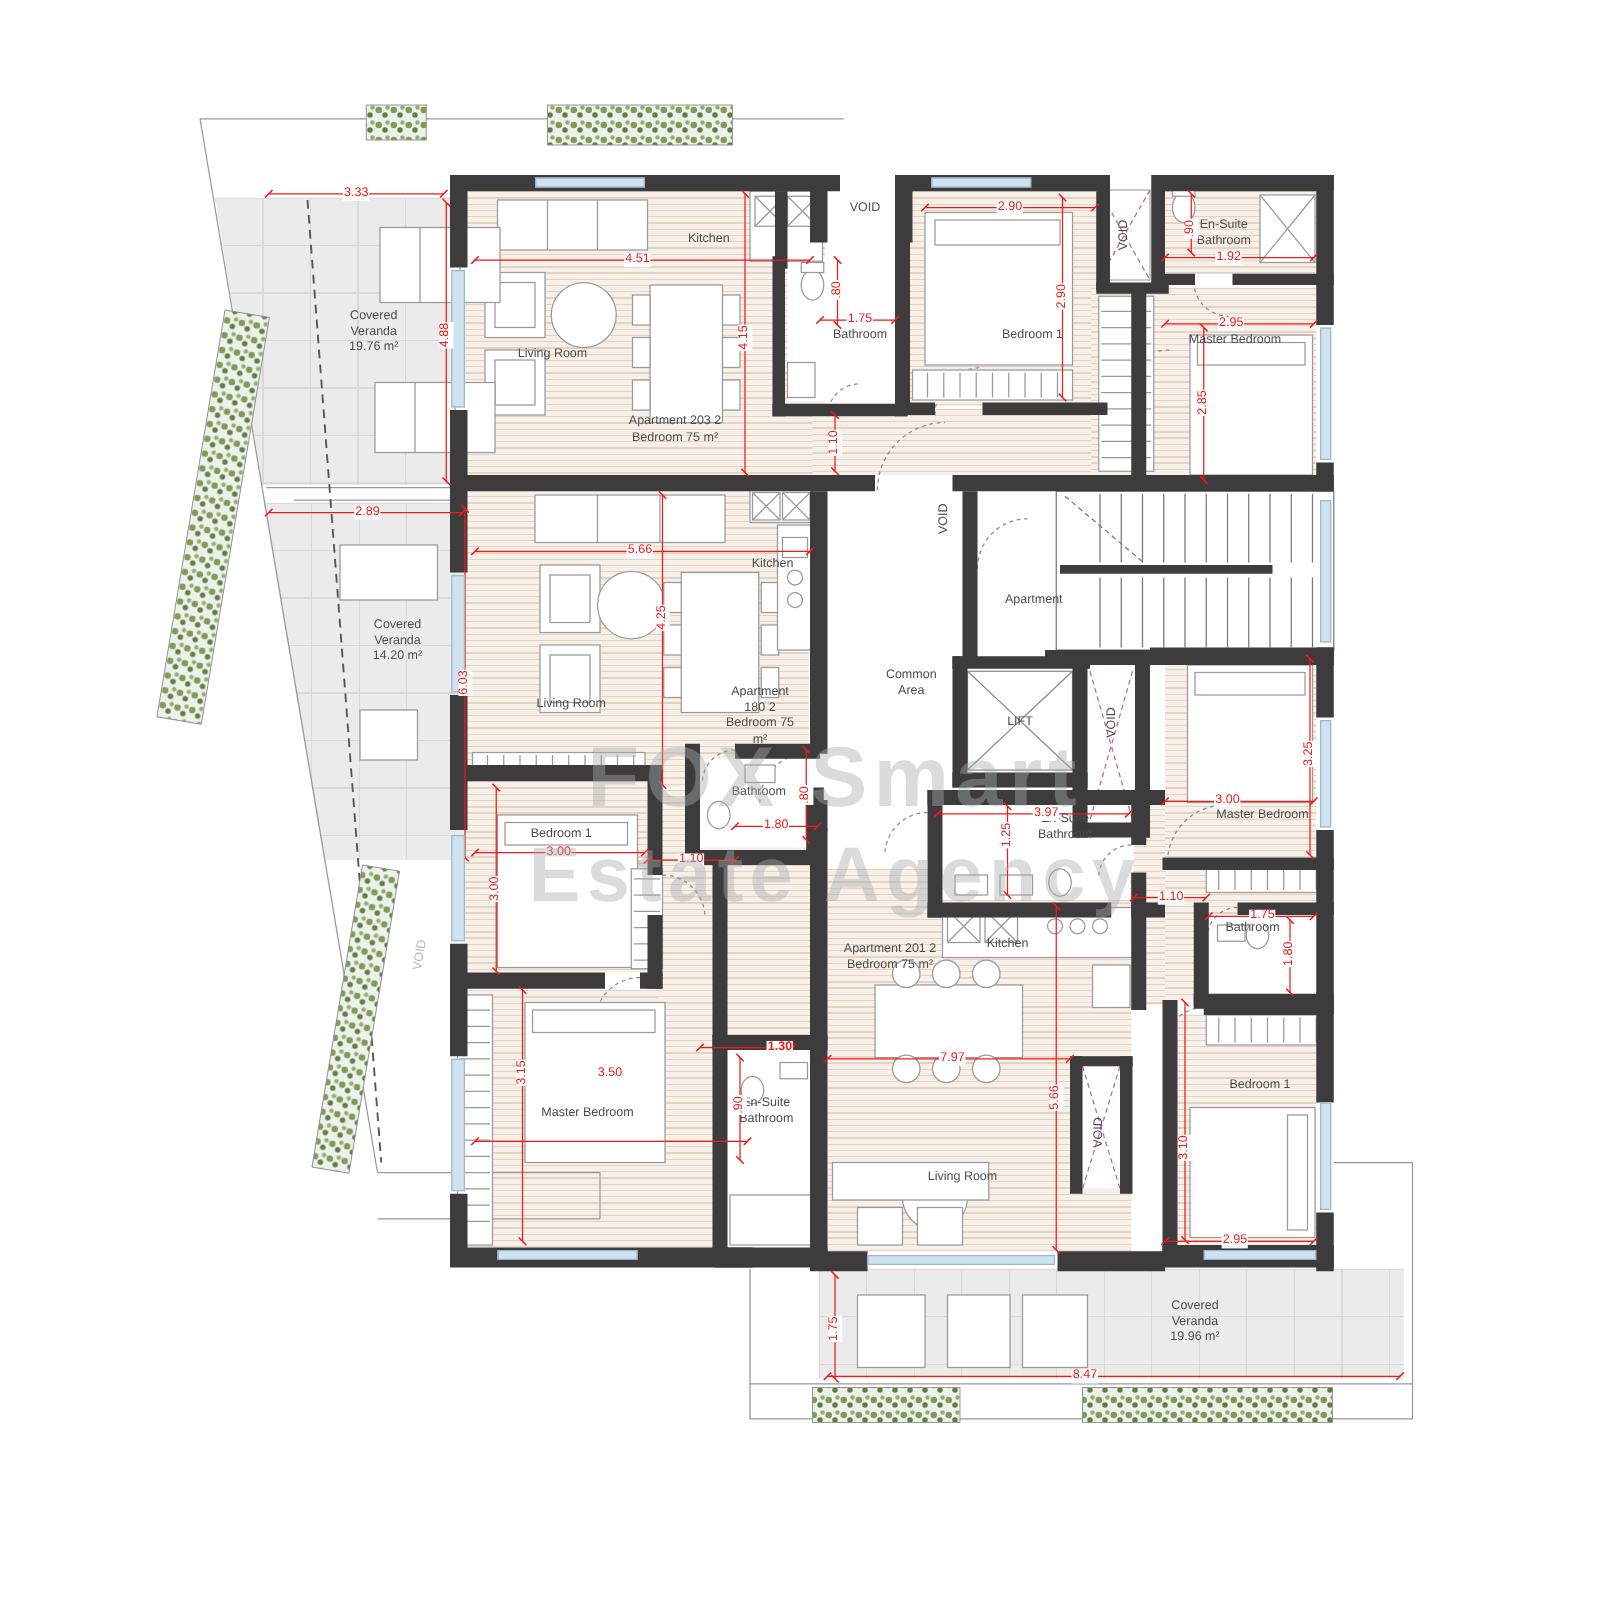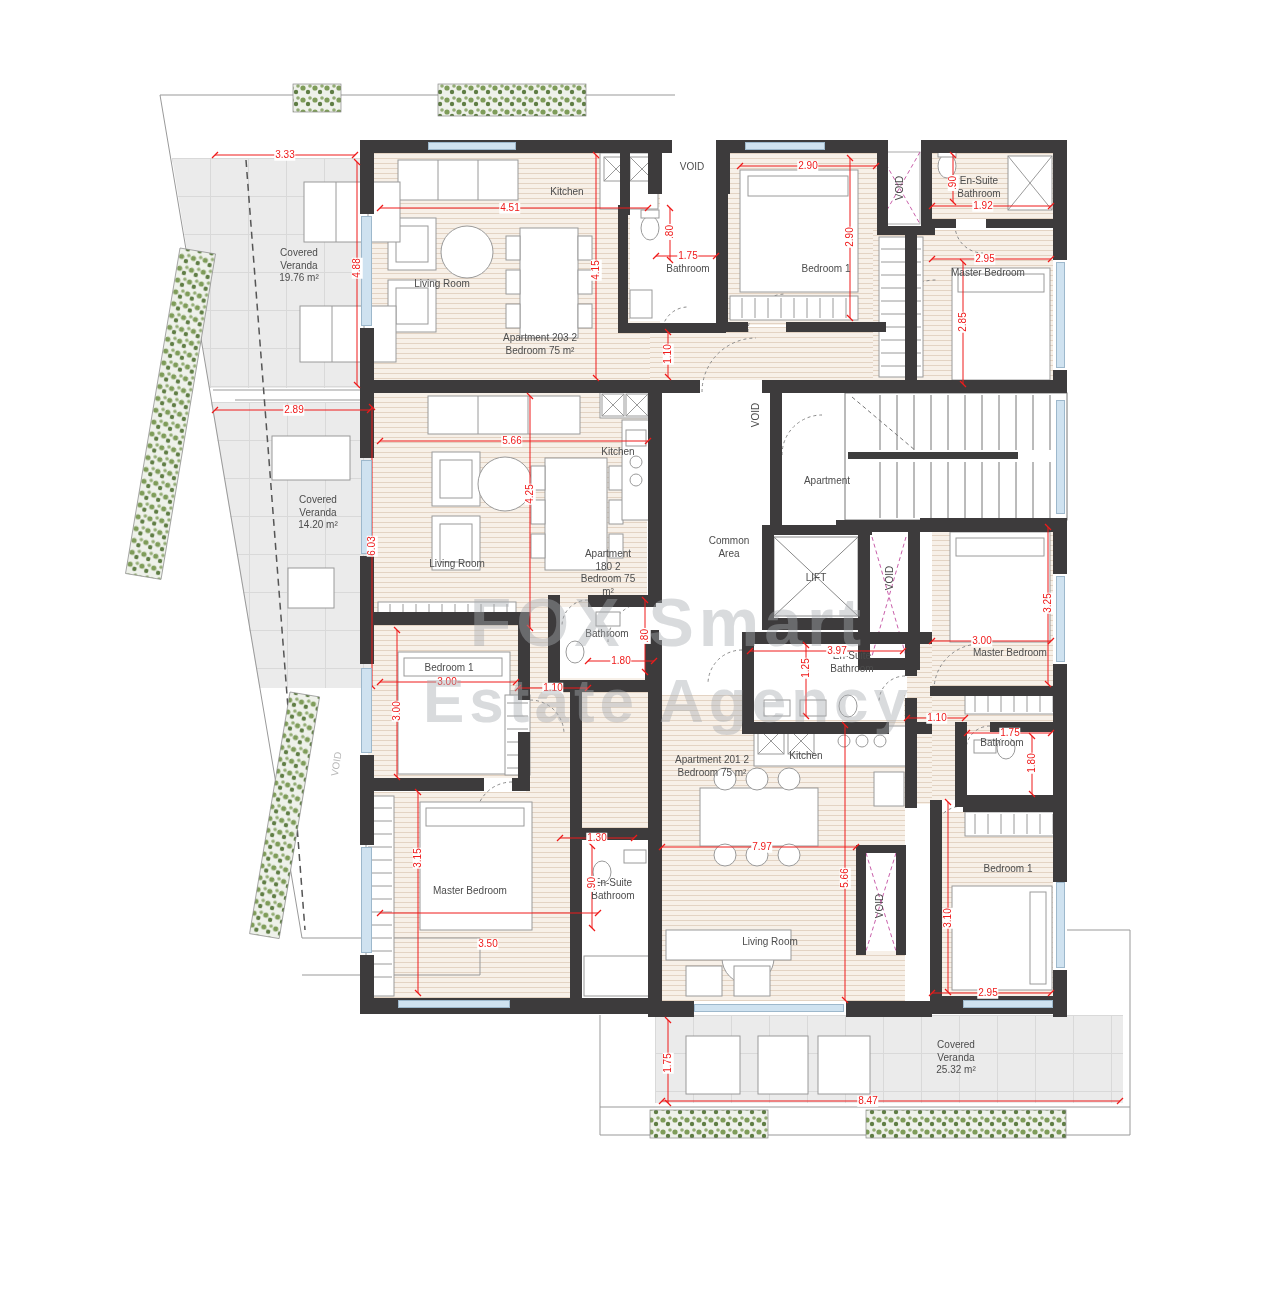--- a/index.html
+++ b/index.html
@@ -389,21 +389,21 @@
     <div class="win" style="left: 1056px; top: 576px; width: 9px; height: 86px;"></div>
     <div class="win" style="left: 1056px; top: 882px; width: 9px; height: 86px;"></div>
     <div class="win" style="left: 963px; top: 1000px; width: 90px; height: 8px;"></div>
     <div class="win" style="left: 694px; top: 1004px; width: 150px; height: 8px;"></div>
     <div class="win" style="left: 398px; top: 1000px; width: 112px; height: 8px;"></div>
     <div class="win" style="left: 361px; top: 460px; width: 11px; height: 94px;"></div>
     <div class="win" style="left: 361px; top: 668px; width: 11px; height: 85px;"></div>
     <div class="win" style="left: 361px; top: 847px; width: 11px; height: 106px;"></div>
     <span class="rlabel" style="left: 299px; top: 266px; width: 56px;">Covered Veranda 19.76 m²</span>
     <span class="rlabel" style="left: 318px; top: 513px; width: 56px;">Covered Veranda 14.20 m²</span>
-    <span class="rlabel" style="left: 956px; top: 1058px; width: 64px;">Covered Veranda 25.32 m²</span>
+    <span class="rlabel" style="left: 956px; top: 1058px; width: 64px;">Covered Veranda 19.96 m²</span>
     <span class="rlabel" style="left: 540px; top: 344px; width: 88px;">Apartment 203 2 Bedroom 75 m²</span>
     <span class="rlabel" style="left: 567px; top: 192px; width: 60px;">Kitchen</span>
     <span class="rlabel" style="left: 442px; top: 284px; width: 80px;">Living Room</span>
     <span class="rlabel" style="left: 688px; top: 269px; width: 70px;">Bathroom</span>
     <span class="rlabel" style="left: 826px; top: 269px; width: 70px;">Bedroom 1</span>
     <span class="rlabel" style="left: 979px; top: 187px; width: 54px;">En-Suite Bathroom</span>
     <span class="rlabel" style="left: 988px; top: 273px; width: 95px;">Master Bedroom</span>
     <span class="rlabel" style="left: 729px; top: 547px; width: 50px;">Common Area</span>
     <span class="rlabel" style="left: 827px; top: 481px; width: 60px;">Apartment</span>
     <span class="rlabel" style="left: 816px; top: 578px; width: 40px;">LIFT</span>
@@ -443,22 +443,22 @@
     <span class="dim" style="left: 294px; top: 410px;">2.89</span>
     <span class="dim v" style="left: 372px; top: 546px;">6.03</span>
     <span class="dim" style="left: 512px; top: 441px;">5.66</span>
     <span class="dim v" style="left: 530px; top: 494px;">4.25</span>
     <span class="dim" style="left: 447px; top: 682px;">3.00</span>
     <span class="dim v" style="left: 397px; top: 711px;">3.00</span>
     <span class="dim" style="left: 553px; top: 688px;">1.10</span>
     <span class="dim v" style="left: 645px; top: 636px;">.80</span>
     <span class="dim" style="left: 621px; top: 661px;">1.80</span>
     <span class="dim v" style="left: 418px; top: 858px;">3.15</span>
-    <span class="dim" style="left: 488px; top: 944px;">3.50</span>
-    <span class="dim" style="left: 597px; top: 838px;">1.30</span>
+    <span class="dim" style="left: 488px; top: 859px;">3.50</span>
+    <span class="dim" style="left: 624px; top: 838px; font-weight: bold;">1.30</span>
     <span class="dim v" style="left: 592px; top: 884px;">.90</span>
     <span class="dim" style="left: 837px; top: 651px;">3.97</span>
     <span class="dim v" style="left: 806px; top: 668px;">1.25</span>
     <span class="dim" style="left: 982px; top: 641px;">3.00</span>
     <span class="dim v" style="left: 1048px; top: 603px;">3.25</span>
     <span class="dim" style="left: 937px; top: 718px;">1.10</span>
     <span class="dim" style="left: 1010px; top: 733px;">1.75</span>
     <span class="dim v" style="left: 1032px; top: 763px;">1.80</span>
     <span class="dim" style="left: 762px; top: 847px;">7.97</span>
     <span class="dim v" style="left: 845px; top: 878px;">5.66</span>

